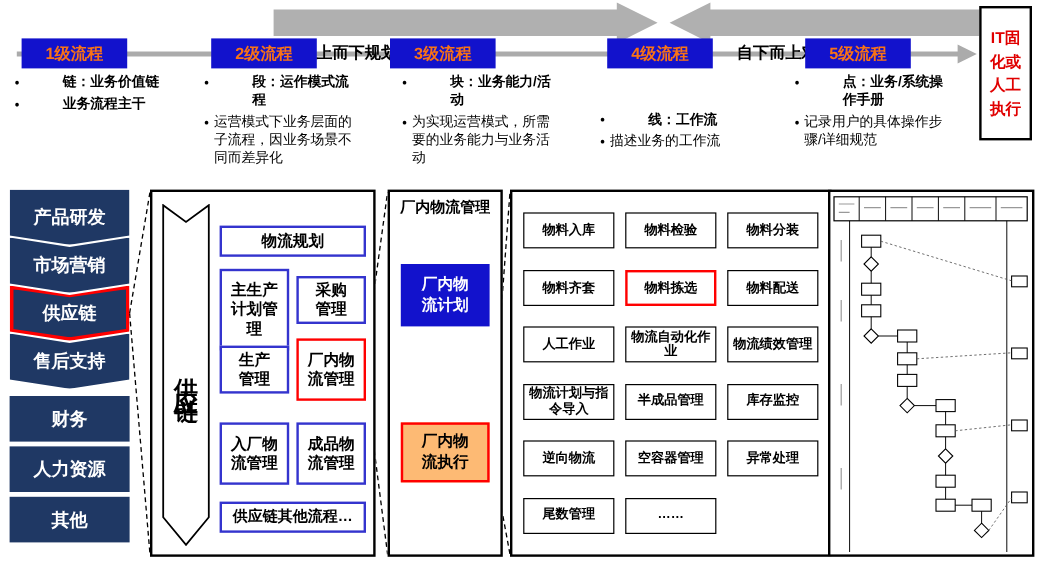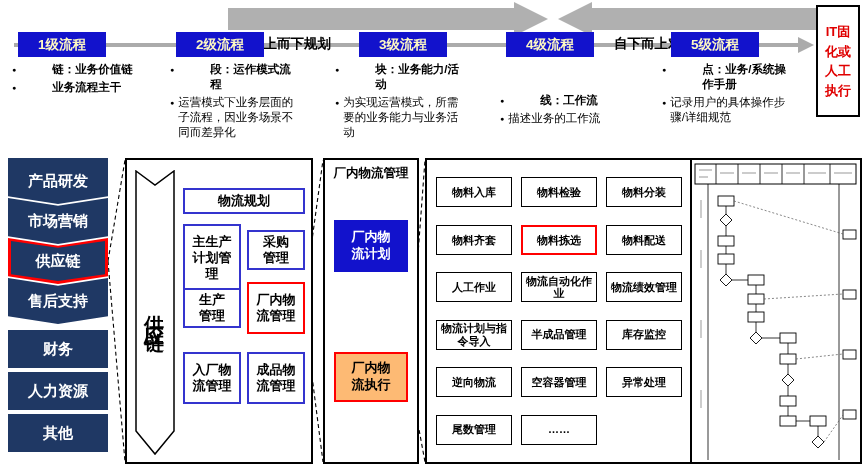--- a/index.html
+++ b/index.html
@@ -5,21 +5,21 @@
   * { margin:0; padding:0; box-sizing:border-box; }
   body { background:#fff; }
   .stage { position:relative; width:865px; height:473px; background:#fff; overflow:hidden;
            font-family:"Liberation Sans","DejaVu Sans",sans-serif; color:#000; }
 
   
   .overlay { position:absolute; inset:0; z-index:1; pointer-events:none; }
 
   
   .arrow-label { position:absolute; top:24px; font-size:13.5px; font-weight:600; z-index:3;margin-top:11px; }
-  .lvl-box { position:absolute; top:32px; width:88px; height:25px; background:#1212CC; color:#fef9c3;
+  .lvl-box { position:absolute; top:32px; width:88px; height:25px; background:#1212CC; color:#f97316;
              font-weight:bold; font-size:13.5px; display:flex; align-items:center; justify-content:center; z-index:3; }
   .it-box { position:absolute; left:816px; top:5px; width:44px; height:112px; border:2px solid #000;
             color:#E00000; font-weight:bold; font-size:13px; line-height:1.5; display:flex; align-items:center;
             justify-content:center; text-align:center; z-index:3; background:#fff; }
   .it-box span { display:block; width:30px; }
 
   .bullets { position:absolute; top:62px; z-index:2; }
   .bullet { display:flex; gap:4px; font-size:11.5px; line-height:1.3; margin-bottom:3px; }
   .bullet .dot { font-size:7px; line-height:15px; }
   .bullet.b0 { font-weight:bold;gap:36px; }
@@ -88,21 +88,21 @@
       <line x1="671" y1="238" x2="690" y2="160"></line>
       <line x1="671" y1="238" x2="690" y2="462"></line>
     </g>
   </svg>
 
   <div class="arrow-label" style="left:250px">自上而下规划</div>
   <div class="arrow-label" style="left:614px">自下而上对接</div>
 
   <div class="lvl-box" style="left:18px">1级流程</div>
   <div class="lvl-box" style="left:176px">2级流程</div>
-  <div class="lvl-box" style="left:359px">3级流程</div>
+  <div class="lvl-box" style="left:325px">3级流程</div>
   <div class="lvl-box" style="left:506px">4级流程</div>
   <div class="lvl-box" style="left:671px">5级流程</div>
 
   <div class="it-box">
     <span>IT固化或人工执行</span>
   </div>
 
   <div class="bullets" style="left:12px; width:132px">
     <div class="bullet b0">
         <span class="dot">●</span>
@@ -190,20 +190,21 @@
       <polygon points="1,1 20,15 39,1 39,261 20,284 1,261" fill="#fff" stroke="#000" stroke-width="1.5"></polygon>
     </svg>
     <div class="sc-banner-text">供应链</div>
     <div class="sp-box" style="left:56px; top:28px; width:122px; height:26px">物流规划</div>
     <div class="sp-box" style="left:56px; top:64px; width:58px; height:68px; padding:0 3px">主生产计划管理</div>
     <div class="sp-box" style="left:120px; top:70px; width:58px; height:40px; padding:0 12px">采购管理</div>
     <div class="sp-box" style="left:56px; top:128px; width:58px; height:40px; padding:0 12px">生产管理</div>
     <div class="sp-box hl" style="left:120px; top:122px; width:58px; height:52px; padding:0 7px">厂内物流管理</div>
     <div class="sp-box" style="left:56px; top:192px; width:58px; height:52px; padding:0 7px">入厂物流管理</div>
     <div class="sp-box" style="left:120px; top:192px; width:58px; height:52px; padding:0 7px">成品物流管理</div>
+    <div class="sp-box" style="left:56px; top:258px; width:122px; height:26px; font-size:12.5px">供应链其他流程…</div>
   </div>
 
   <div class="panel panel3">
     <div class="p3-title">厂内物流管理</div>
     <div class="p3-plan">厂内物流计划</div>
     <div class="p3-exec">厂内物流执行</div>
   </div>
 
   <div class="panel panel4">
     <div class="cap-grid">

